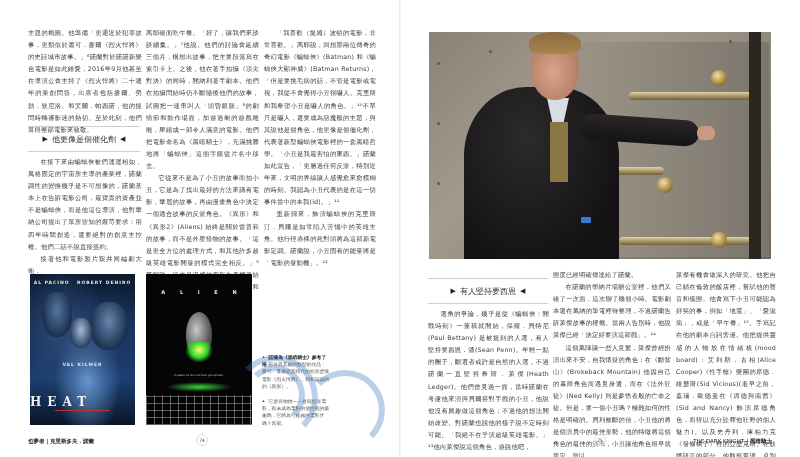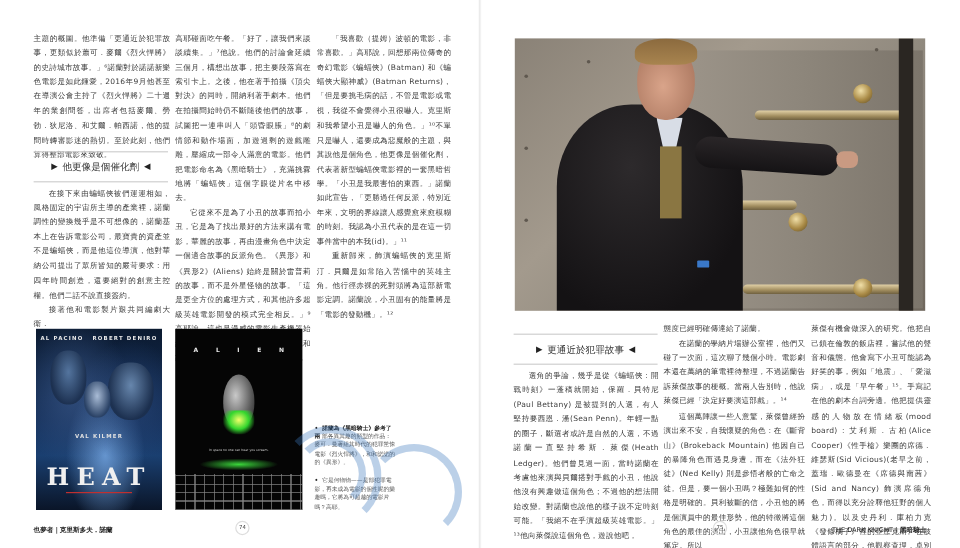--- a/index.html
+++ b/index.html
@@ -28,21 +28,21 @@
   .heat .top-credits { position: absolute; top: 6px; left: 0; right: 0; display: flex; justify-content: space-around;
     font-size: 4.5px; color: #e8e8e8; letter-spacing: 1px; font-weight: bold; }
   .heat .face1 { position: absolute; left: 12px; top: 18px; width: 30px; height: 45px; border-radius: 45%;
     background: radial-gradient(ellipse at 50% 40%, #5c7ea8, #1b2e4c 70%); opacity: 0.85; }
   .heat .face2 { position: absolute; left: 60px; top: 28px; width: 38px; height: 48px; border-radius: 45%;
     background: radial-gradient(ellipse at 50% 40%, #6f8fb5, #1b2e4c 70%); opacity: 0.9; }
   .heat .face3 { position: absolute; left: 40px; top: 44px; width: 22px; height: 30px; border-radius: 45%;
     background: radial-gradient(ellipse at 50% 40%, #a9bcd6, #2a4266 70%); }
   .heat .mid-credit { position: absolute; top: 88px; left: 0; right: 0; text-align: center; font-size: 4.5px;
     color: #e0e0e0; letter-spacing: 1px; font-weight: bold; }
-  .heat .title { position: absolute; bottom: 16px; left: 0; right: 0; text-align: center; font-size: 20px;
+  .heat .title { position: absolute; bottom: 16px; left: 0; right: 0; text-align: left; font-size: 12px;
     color: #f0f0f0; letter-spacing: 6px; font-weight: bold; font-family: "DejaVu Serif", serif; }
   .heat .rule { position: absolute; bottom: 14px; left: 25px; right: 25px; height: 1px; background: #c03030; }
 
   .alien { left: 146px; top: 274px; width: 106px; height: 151px; background: #050505; }
   .alien .title { position: absolute; top: 15px; left: 0; right: 0; display: flex; justify-content: space-around;
     padding: 0 8px; font-size: 5px; color: #eaeaea; font-weight: bold; }
   .alien .egg { position: absolute; left: 40px; top: 38px; width: 26px; height: 44px; border-radius: 50% 50% 45% 45%;
     background: radial-gradient(ellipse at 40% 40%, #c9c9c9, #5a5a5a 60%, #1a1a1a 100%); }
   .alien .crack { position: absolute; left: 40px; top: 68px; width: 26px; height: 20px;
     background: radial-gradient(ellipse at 50% 40%, #f2ff6a, #33d62d 45%, rgba(20,120,20,0) 75%); }
@@ -191,21 +191,21 @@
     <div class="hand"></div>
     <div class="shirt"></div>
     <div class="vest"></div>
     <div class="head"></div>
     <div class="hair"></div>
     <div class="phone"></div>
   </div>
 
   <div class="section-head" style="left:428px; top:278px; width:120px; height:26px;">
     <span class="tri">▶</span>
-    <span>更通近於犯罪故事</span>
+    <span>有人堅持要西恩</span>
     <span class="tri">◀</span>
   </div>
 
   <div class="col" style="left:428px; top:308px; width:121px;">
     <p class="indent">選角的爭論，幾乎是從《蝙蝠俠：開戰時刻》一蓬稿就開始，保羅．貝特尼(Paul Bettany) 是被提到的人選，有人堅持要西恩．潘(Sean Penn)。年輕一點的圈子，斷選者或許是自然的人選，不過諾蘭一直堅持希斯．萊傑(Heath Ledger)。他們曾見過一面，當時諾蘭在考慮他來演與貝爾搭對手戲的小丑，他說他沒有興趣做這個角色；不過他的想法開始改變。對諾蘭也說他的樣子說不定時刻可能。「我絕不在乎演超級英雄電影。」¹³他向萊傑說這個角色，遊說他吧，</p>
   </div>
 
   <div class="col" style="left:553px; top:269px; width:118px;">
     <p>態度已經明確傳達給了諾蘭。</p>
     <p class="indent">在諾蘭的學納片場辦公室裡，他們又碰了一次面，這次聊了幾個小時。電影劇本還在萬納的筆電裡待整理，不過諾蘭告訴萊傑故事的梗概。當兩人告別時，他說萊傑已經「決定好要演這部戲」。¹⁴</p>

